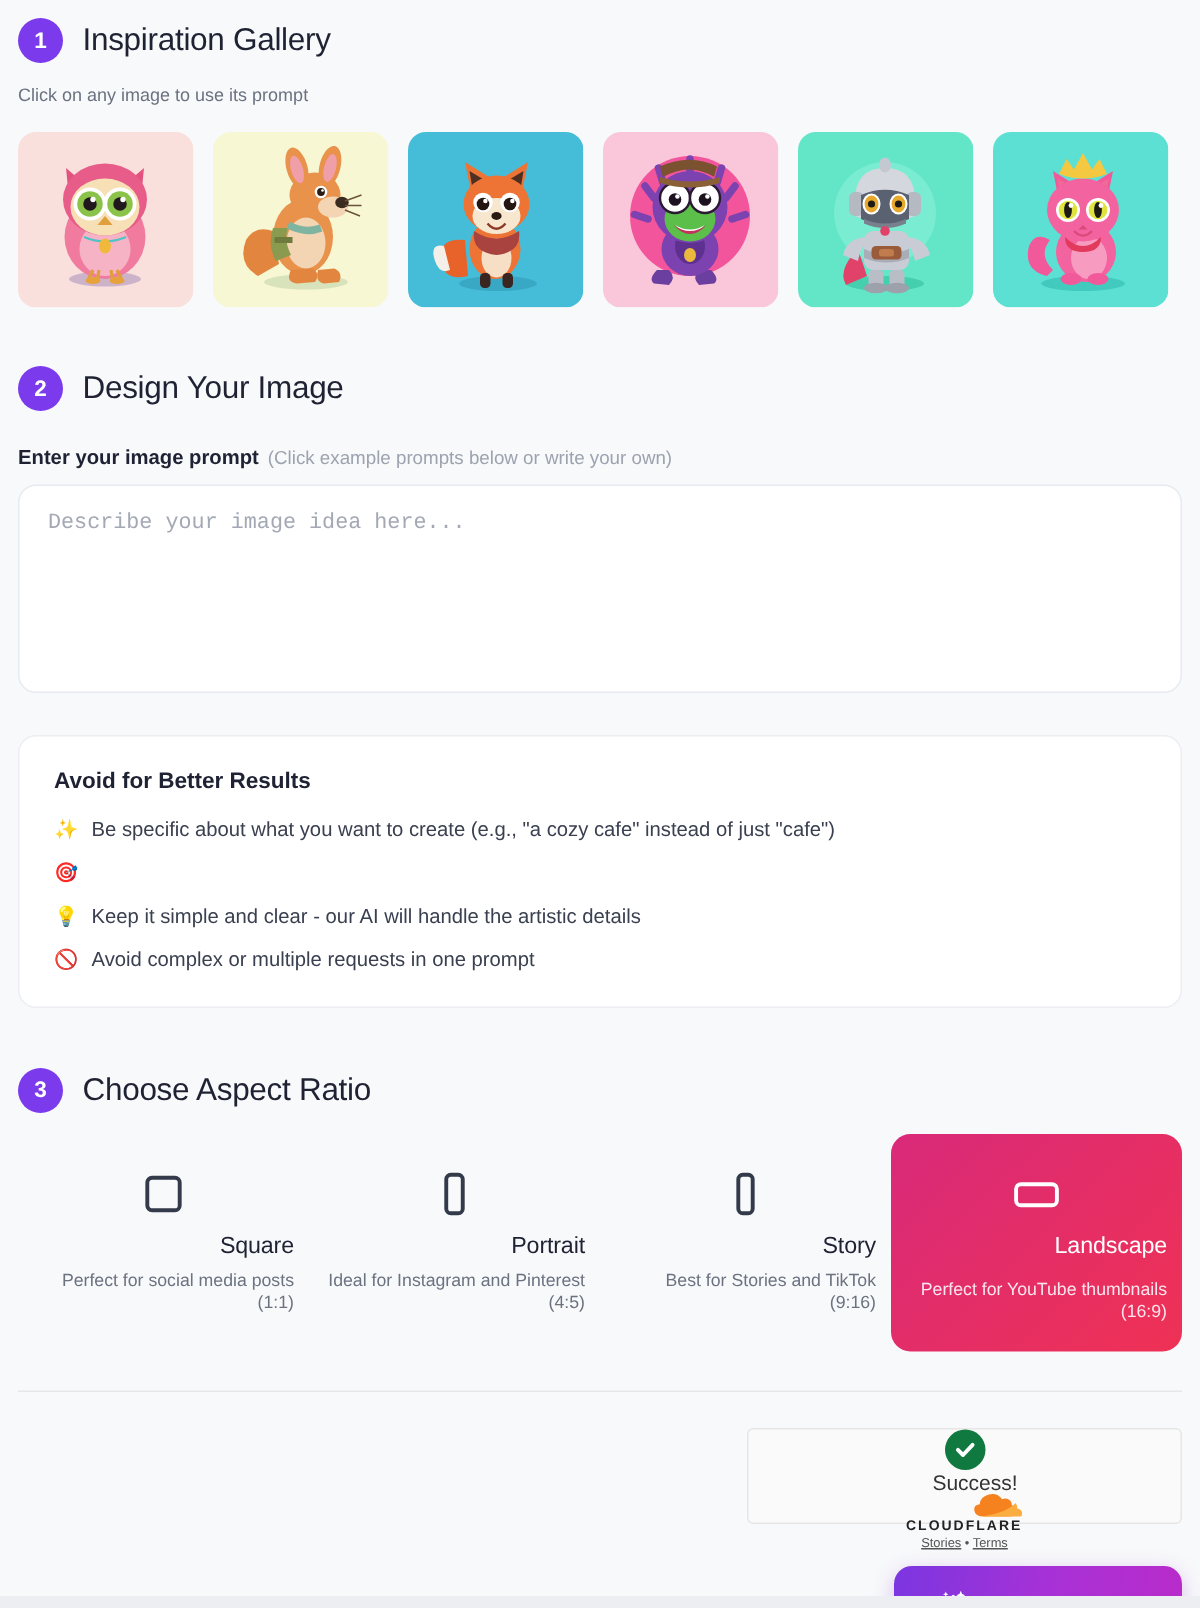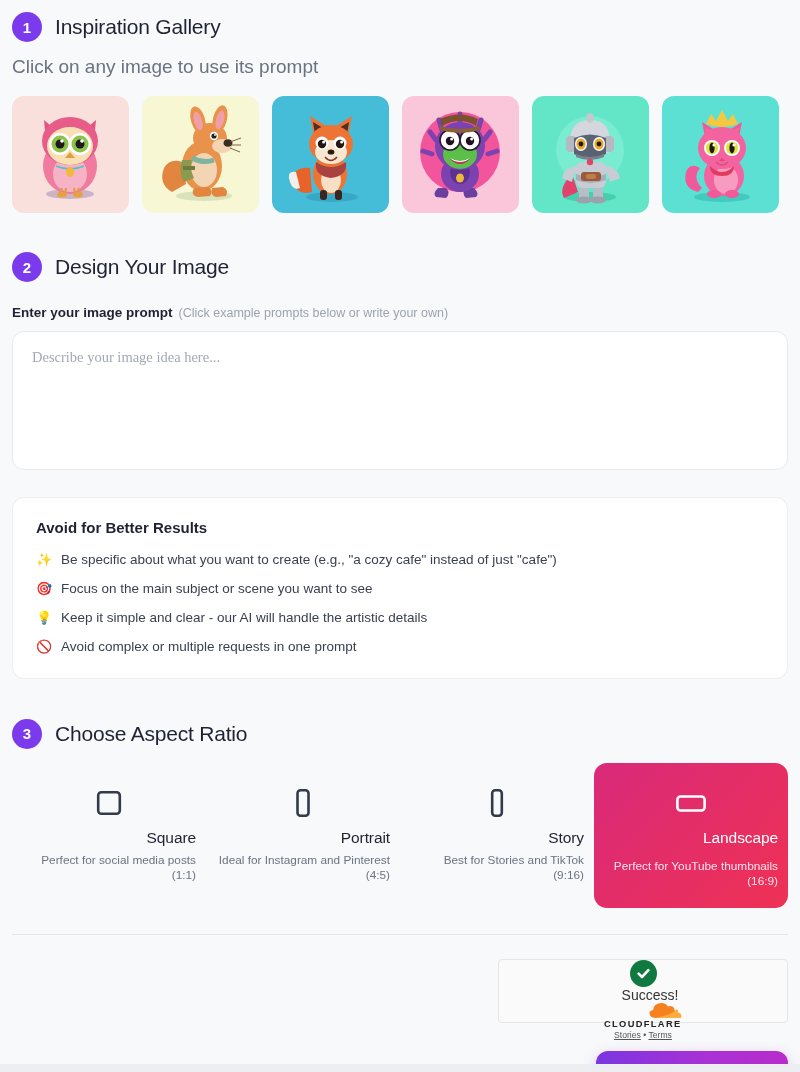--- a/index.html
+++ b/index.html
@@ -40,21 +40,21 @@
   .sec-title {
     font-size: 21px;
     color: #1e2233;
     font-weight: 500;
     letter-spacing: -0.2px;
   }
 
   
   #sec1 { padding-top: 12px; }
   .sub-note {
-    font-size: 19px;
+    font-size: 12px;
     color: #6b7280;
     margin: 14px 0 0 0;
   }
   .gallery {
     display: flex;
     gap: 13px;
     margin-top: 18px;
   }
   .g-card {
     width: 117px;
@@ -79,21 +79,21 @@
   .prompt-box {
     margin-top: 11px;
     width: 100%;
     height: 139px;
     background: #fff;
     border: 1px solid #e7eaef;
     border-radius: 12px;
     padding: 17px 19px;
     font-size: 14.5px;
     color: #9ca3af;
-    font-family: Liberation Serif, serif;
+    font-family: Liberation Mono, monospace;
     resize: none;
     outline: none;
   }
   .prompt-box::placeholder { color: #a3a8b4; }
 
   .tips-card {
     margin-top: 23px;
     background: #fff;
     border: 1px solid #eceef2;
     border-radius: 12px;
@@ -430,21 +430,20 @@
 
     <div class="tips-card">
       <div class="tips-title">Avoid for Better Results</div>
 
       <div class="tip">
         <span class="tip-ico">✨</span>
         <span>Be specific about what you want to create (e.g., "a cozy cafe" instead of just "cafe")</span>
       </div>
       <div class="tip">
         <span class="tip-ico">🎯</span>
-        <span>Focus on the main subject or scene you want to see</span>
       </div>
       <div class="tip">
         <span class="tip-ico">💡</span>
         <span>Keep it simple and clear - our AI will handle the artistic details</span>
       </div>
       <div class="tip">
         <span class="tip-ico">🚫</span>
         <span>Avoid complex or multiple requests in one prompt</span>
       </div>
     </div>

